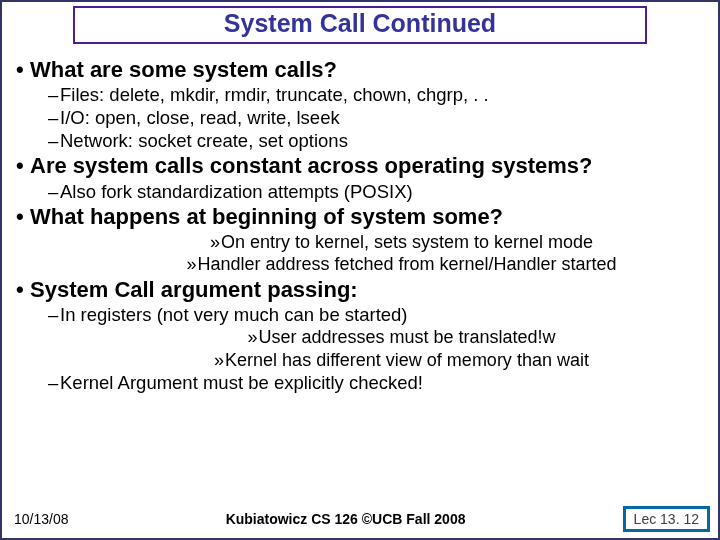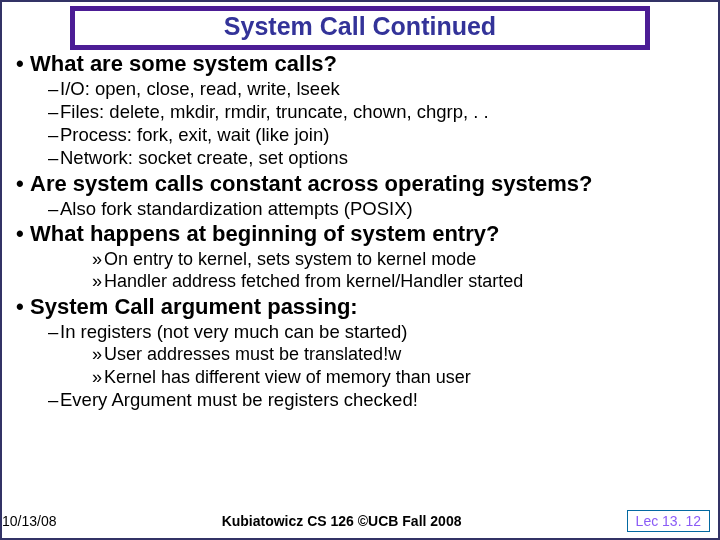--- a/index.html
+++ b/index.html
@@ -14,32 +14,32 @@
   }
   .slide {
     width: 720px;
     height: 540px;
     border: 2px solid #333366;
     box-sizing: border-box;
     position: relative;
     padding: 4px 8px 0 8px;
   }
   .title-box {
-    border: 5px solid #4c1d95;
+    border: 2px solid #4c1d95;
     margin: 0 auto;
     width: 570px;
     text-align: center;
     color: #333399;
     font-weight: bold;
     font-size: 25px;
     padding: 2px 0 4px 0;
     line-height: 1.1;
   }
   .content {
-    padding-top: 0;
+    padding-top: 12px;
   }
   ul { margin: 0; padding: 0; list-style: none; }
   .lvl1 > li {
     font-size: 22px;
     font-weight: bold;
     line-height: 1.25;
     padding-left: 24px;
     text-indent: -18px;
   }
   .lvl1-bullet { display: inline-block; width: 14px; text-indent: 0; }
@@ -50,85 +50,85 @@
     padding-left: 52px;
     text-indent: -14px;
   }
   .lvl2-bullet { display: inline-block; width: 12px; text-indent: 0; }
   .lvl3 > li {
     font-size: 18px;
     font-weight: normal;
     line-height: 1.25;
     padding-left: 96px;
     text-indent: -14px;
+    text-align: center;
   }
   .lvl3-bullet { display: inline-block; width: 12px; text-indent: 0; }
   .footer {
     position: absolute;
     bottom: 2px;
     left: 0;
     right: 0;
     display: flex;
     justify-content: space-between;
     align-items: center;
     font-size: 14px;
-    padding: 0 8px 4px 0;
+    padding: 0 8px 4px 12px;
     box-sizing: border-box;
   }
   .footer .center { font-weight: bold; }
   .footer .right {
-    border: 1px solid #0369a1;
+    border: 3px solid #0369a1;
     padding: 2px 8px;
-    color: #8b5cf6;
+    color: #404040;
   }
 </style>
 </head>
 <body>
 
 <div class="slide">
   <div class="title-box">System Call Continued</div>
 
   <div class="content">
     <ul class="lvl1">
       <li><span class="lvl1-bullet">•</span><span>What are some system calls?</span></li>
     </ul>
     <ul class="lvl2">
+      <li><span class="lvl2-bullet">–</span><span>Files: delete, mkdir, rmdir, truncate, chown, chgrp, . .</span></li>
       <li><span class="lvl2-bullet">–</span><span>I/O: open, close, read, write, lseek</span></li>
-      <li><span class="lvl2-bullet">–</span><span>Files: delete, mkdir, rmdir, truncate, chown, chgrp, . .</span></li>
-      <li><span class="lvl2-bullet">–</span><span>Process: fork, exit, wait (like join)</span></li>
       <li><span class="lvl2-bullet">–</span><span>Network: socket create, set options</span></li>
     </ul>
 
     <ul class="lvl1">
       <li><span class="lvl1-bullet">•</span><span>Are system calls constant across operating systems?</span></li>
     </ul>
     <ul class="lvl2">
       <li><span class="lvl2-bullet">–</span><span>Also fork standardization attempts (POSIX)</span></li>
     </ul>
 
     <ul class="lvl1">
-      <li><span class="lvl1-bullet">•</span><span>What happens at beginning of system entry?</span></li>
+      <li><span class="lvl1-bullet">•</span><span>What happens at beginning of system some?</span></li>
     </ul>
     <ul class="lvl3">
       <li><span class="lvl3-bullet">»</span><span>On entry to kernel, sets system to kernel mode</span></li>
       <li><span class="lvl3-bullet">»</span><span>Handler address fetched from kernel/Handler started</span></li>
     </ul>
 
     <ul class="lvl1">
       <li><span class="lvl1-bullet">•</span><span>System Call argument passing:</span></li>
     </ul>
     <ul class="lvl2">
       <li><span class="lvl2-bullet">–</span><span>In registers (not very much can be started)</span></li>
     </ul>
     <ul class="lvl3">
       <li><span class="lvl3-bullet">»</span><span>User addresses must be translated!w</span></li>
-      <li><span class="lvl3-bullet">»</span><span>Kernel has different view of memory than user</span></li>
+      <li><span class="lvl3-bullet">»</span><span>Kernel has different view of memory than wait</span></li>
     </ul>
     <ul class="lvl2">
-      <li><span class="lvl2-bullet">–</span><span>Every Argument must be registers checked!</span></li>
+      <li><span class="lvl2-bullet">–</span><span>Kernel Argument must be explicitly checked!</span></li>
     </ul>
   </div>
 
   <div class="footer">
     <span>10/13/08</span>
     <span class="center">Kubiatowicz CS 126 ©UCB Fall 2008</span>
     <span class="right">Lec 13. 12</span>
   </div>
 </div>
 

